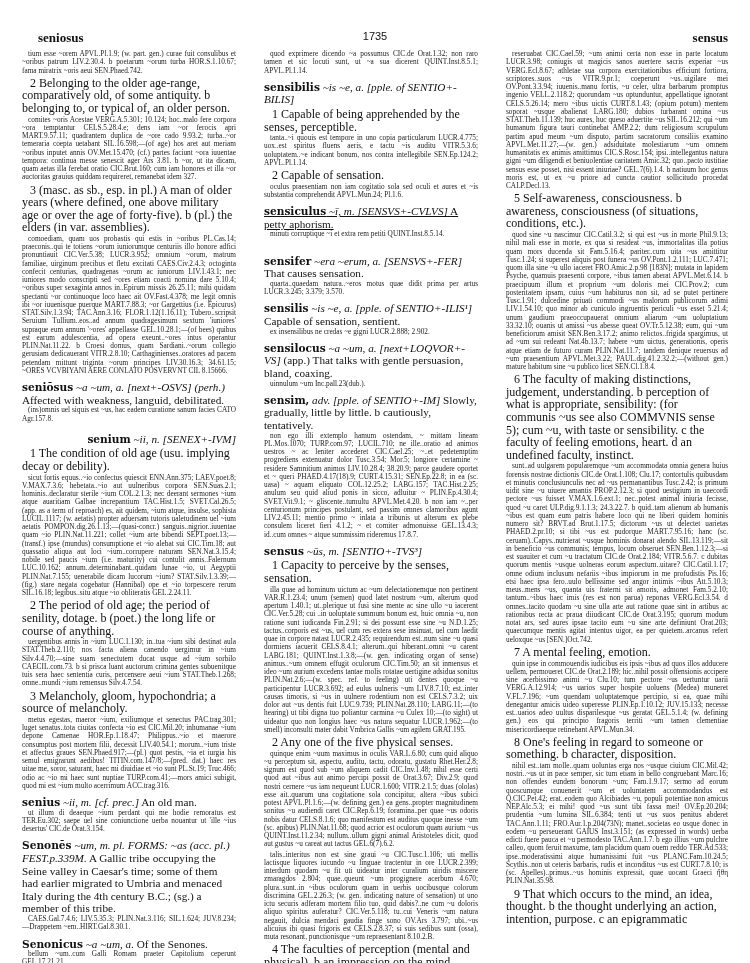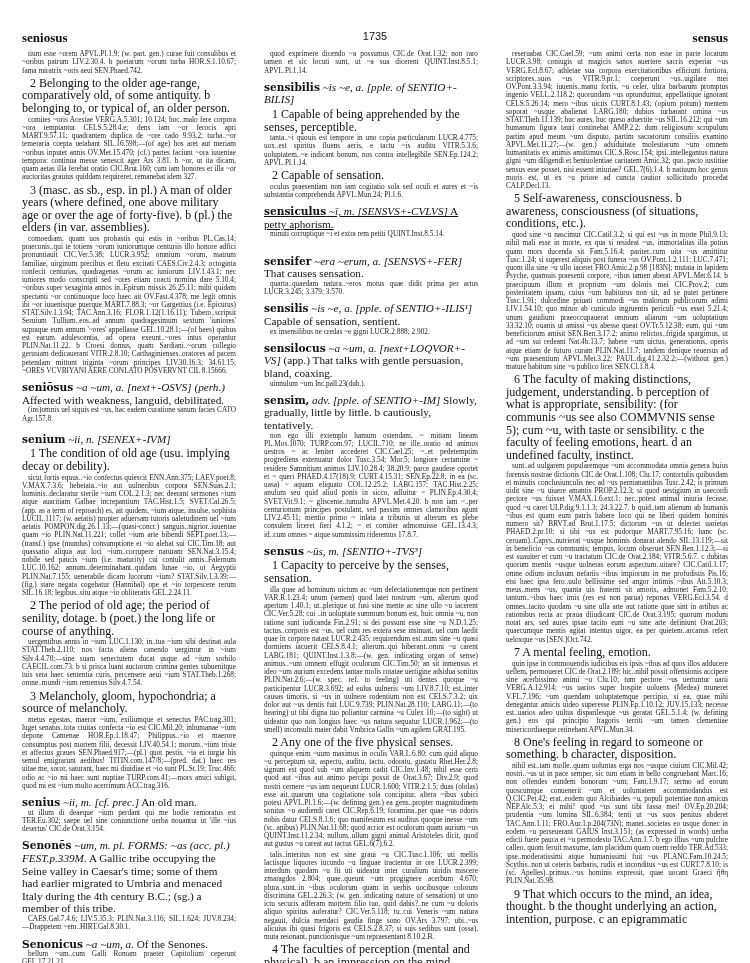--- a/index.html
+++ b/index.html
@@ -1,18 +1,18 @@
 <!DOCTYPE html>
 <html><head>
 <meta charset="utf-8">
 <style>
   html, body { margin: 0; padding: 0; background: #ffffff; }
   body { width: 750px; height: 963px; overflow: hidden; position: relative; color: #111; font-family: "DejaVu Serif", serif; }
   .header { position: absolute; top: 30px; left: 22px; right: 22px; height: 16px; }
-  .hw-left { position: absolute; left: 0; top: 0; font-weight: bold; font-size: 13px; font-family: "Liberation Serif", serif; }
+  .hw-left { position: absolute; left: 16px; top: 0; font-weight: bold; font-size: 13px; font-family: "Liberation Serif", serif; }
   .hw-right { position: absolute; right: 0; top: 0; font-weight: bold; font-size: 13px; font-family: "Liberation Serif", serif; }
   .pageno { position: absolute; left: 50%; transform: translateX(-50%); top: 0; font-size: 11px; font-family: Liberation Sans, sans-serif; }
   .col { position: absolute; top: 50px; width: 214px; }
   .col1 { left: 22px; }
   .col2 { left: 264px; }
   .col3 { left: 506px; width: 222px; }
   .lemma-line { font-family: "Liberation Serif", serif; font-size: 11.2px; line-height: 12.6px; margin: 0; }
   .lemma { font-weight: bold; font-family: "DejaVu Serif", serif; font-size: 10.6px; }
   .gram { font-style: italic; }
   .sense { font-family: "Liberation Serif", serif; font-size: 12px; line-height: 12.6px; margin: 2px 0 1px 0; text-indent: 8px; }
@@ -28,21 +28,21 @@
 </div>
 
 <div class="col col1">
     <p class="cit">tium esse ~orem APVL.Pl.1.9; (w. part. gen.) curae fuit consulibus et ~oribus patrum LIV.2.30.4. b poetarum ~orum turba HOR.S.1.10.67; fama miratrix ~oris aeui SEN.Phaed.742.</p>
     <p class="sense">2 Belonging to the older age-range, comparatively old, of some antiquity. b belonging to, or typical of, an older person.</p>
     <p class="cit">comites ~oris Acestae VERG.A.5.301; 10.124; hoc..malo fere corpora ~ora temptantur CELS.5.28.4.e; dens iam ~or ferocis apri MART.9.57.11; quadrantem duplica de ~ore cado 9.93.2; turba..~or temeraria coepta uetabant SIL.16.598;—(of age) hos aret aut meriam ~oribus inputet annis OV.Met.15.470; (cf.) partes faciunt ~ora iuuentae tempora: continua messe senescit ager Ars 3.81. b ~or, ut ita dicam, quam aetas illa ferebat oratio CIC.Brut.160; cum iam honores et illa ~or auctoritas grauius quiddam requireret, remanebat idem 327.</p>
     <p class="sense">3 (masc. as sb., esp. in pl.) A man of older years (where defined, one above military age or over the age of forty-five). b (pl.) the elders (in var. assemblies).</p>
     <p class="cit">comoediam, quam uos probastis qui estis in ~oribus PL.Cas.14; praeconis..qui te totiens ~orum iuniorumque centuriis illo honore adfici pronuntiauit CIC.Ver.5.38; LUCR.3.952; omnium ~orum, matrum familiae, uirginum precibus et fletu excitati CAES.Civ.2.4.3; octoginta confecit centurias, quadragenas ~orum ac iuniorum LIV.1.43.1; nec iuniores modo conscripti sed ~ores etiam coacti nomina dare 5.10.4; ~oribus super sexaginta annos in..Epirum missis 26.25.11; mihi quidam spectanti ~or continuoque loco haec ait OV.Fast.4.378; me legit omnis ibi ~or iuuenisque puerque MART.7.88.3; ~or Gargettius (i.e. Epicurus) STAT.Silv.1.3.94; TAC.Ann.3.16; FLOR.1.12(1.16.11); Tubero..scripsit Seruium Tullium..eos..ad annum quadragesimum sextum 'iuniores' supraque eum annum '~ores' appellasse GEL.10.28.1;—(of bees) quibus est earum adulescentia, ad opera exeunt..~ores intus operantur PLIN.Nat.11.22. b Croesi domus, quam Sardiani..~orum collegio gerusiam dedicauerant VITR.2.8.10; Carthaginienses..oratores ad pacem petendam mittunt triginta ~orum principes LIV.30.16.3; 34.61.15; ~ORES VCVBIYANI AERE CONLATO POSVERVNT CIL 8.15666.</p>
     <p class="lemma-line" style="margin-top: 6px;"><span class="lemma">seniōsus</span> <span class="gram">~a ~um, a. [next+-OSVS] (perh.)</span> <span>Affected with weakness, languid, debilitated.</span></p>
     <p class="cit">(ins)omnis uel siquis est ~us, hac eadem curatione sanum facies CATO Agr.157.8.</p>
-    <p class="lemma-line" style="margin-top: 10px;"><span class="lemma">senium</span> <span class="gram">~ii, n. [SENEX+-IVM]</span> <span></span></p>
+    <p class="lemma-line" style="margin-top: 10px; text-align: right;"><span class="lemma">senium</span> <span class="gram">~ii, n. [SENEX+-IVM]</span> <span></span></p>
     <p class="sense">1 The condition of old age (usu. implying decay or debility).</p>
     <p class="cit">sicut fortis equus..~io confectus quiescit ENN.Ann.375; LAEV.poet.8; V.MAX.7.3.6; hebetata..~io aut uulneribus corpora SEN.Suas.2.1; hominis..declaratur sterile ~ium COL.2.1.3; nec deerant sermones ~ium atque auaritiam Galbae increpantium TAC.Hist.1.5; SVET.Cal.26.5; (app. as a term of reproach) es, ait quidem, ~ium atque, insulse, sophista LUCIL.1117; (w. aetatis) propter aduersam tutoris ualetudinem uel ~ium aetatis POMPON.dig.26.1.13;—(quasi-concr.) sanguis..nigrior..iuuentae quam ~io PLIN.Nat.11.221; collet ~ium arte bibendi SEPT.poet.13;—(transf.) ipse (mundus) consumptione et ~io alebat sui CIC.Tim.18; aut quassatio aliqua aut loci ~ium..corrupere naturam SEN.Nat.3.15.4; nobile sed paucis ~ium (i.e. maturity) cui contulit annis..Falernum LUC.10.162; annum..determinabant..quidam lunae ~io, ut Aegyptii PLIN.Nat.7.155; uenerabile dicam lucorum ~ium? STAT.Silv.1.3.39;—(fig.) stare negata cogebatur (Hannibal) ope et ~io torpescere rerum SIL.16.18; legibus..situ atque ~io obliteratis GEL.2.24.11.</p>
     <p class="sense">2 The period of old age; the period of senility, dotage. b (poet.) the long life or course of anything.</p>
     <p class="cit">uergentibus annis in ~ium LUC.1.130; in..tua ~ium sibi destinat aula STAT.Theb.2.110; nos facta aliena canendo uergimur in ~ium Silv.4.4.70;—sine suam senectutem ducat usque ad ~ium sorbilo CAECIL.com.73. b si prisca luant auctorum crimina gentes subuenitque tuis sera haec sententia curis, percensere aeui ~ium STAT.Theb.1.268; omne..mundi ~ium remensus Silv.4.7.54.</p>
     <p class="sense">3 Melancholy, gloom, hypochondria; a source of melancholy.</p>
     <p class="cit">metus egestas, maeror ~ium, exiliumque et senectus PAC.trag.301; luget senatus..tota ciuitas confecta ~io est CIC.Mil.20; inhumanae ~ium depone Camenae HOR.Ep.1.18.47; Philippus..~io et maerore consumptus post mortem filii, decessit LIV.40.54.1; morum..~ium triste et affectus graues SEN.Phaed.917;—(pl.) quot pestis, ~ia et iurgia his semul emigrarunt aedibus! TITIN.com.147/8;—(pred. dat.) haec res uitae me, soror, saturant, haec mi diuidiae et ~io sunt PL.St.19; Truc.466; odio ac ~io mi haec sunt nuptiae TURP.com.41;—mors amici subigit, quod mi est ~ium multo acerrimum ACC.trag.316.</p>
     <p class="lemma-line" style="margin-top: 6px;"><span class="lemma">senius</span> <span class="gram">~ii, m. [cf. prec.]</span> <span>An old man.</span></p>
     <p class="cit">ut illum di deaeque ~ium perdant qui me hodie remoratus est TER.Eu.302; saepe uel sine coniunctione uerba nouantur ut 'ille ~ius desertus' CIC.de Orat.3.154.</p>
     <p class="lemma-line" style="margin-top: 6px;"><span class="lemma">Senonēs</span> <span class="gram">~um, m. pl. FORMS: ~as (acc. pl.) FEST.p.339M.</span> <span>A Gallic tribe occupying the Seine valley in Caesar's time; some of them had earlier migrated to Umbria and menaced Italy during the 4th century B.C.; (sg.) a member of this tribe.</span></p>
     <p class="cit">CAES.Gal.7.4.6; LIV.5.35.3; PLIN.Nat.3.116; SIL.1.624; JUV.8.234;—Drappetem ~em..HIRT.Gal.8.30.1.</p>

